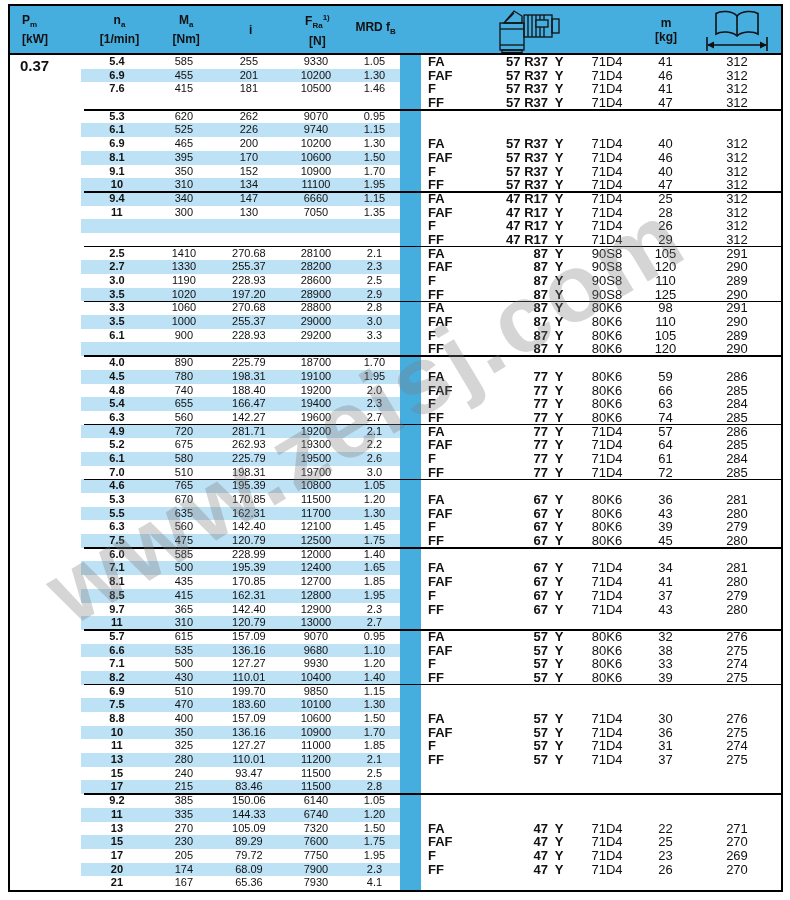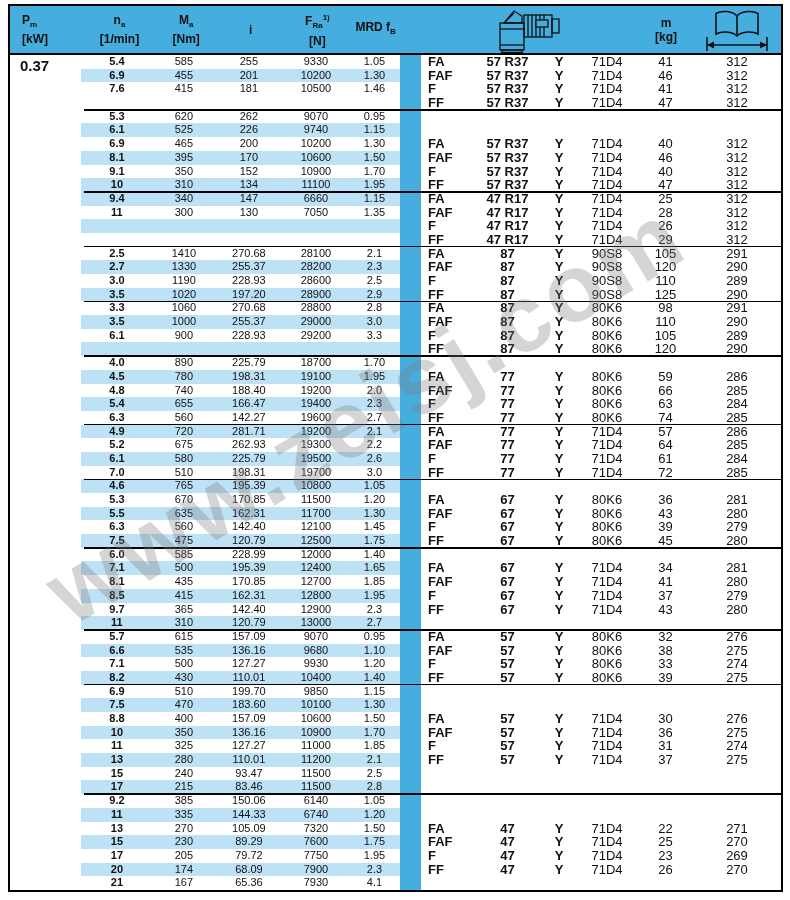--- a/index.html
+++ b/index.html
@@ -38,21 +38,21 @@
   .data-col { width:319px; }
   .lrow { display:flex; height:13.7px; line-height:13.7px; font-size:11px; }
   .lrow.s1 { background:var(--stripe,#BDE1F5); }
   .c { display:inline-block; text-align:center; }
   .c-na { width:72px; font-weight:700; }
   .c-ma { width:62px; } .c-i { width:68px; } .c-fra { width:66px; } .c-fb { width:51px; }
   .strip { width:22px; background:var(--hdr,#46ADDF); }
   .right-col { width:360px; }
   .rrow { display:flex; height:13.7px; line-height:13.7px; font-size:13px; }
   .c-var { width:40px; text-align:left; padding-left:7px; font-weight:700; }
-  .c-gear { width:87px; text-align:center; padding-left:6px; font-weight:700; }
+  .c-gear { width:87px; text-align:right; padding-left:6px; font-weight:700; }
   .c-y { width:22px; font-weight:700; }
   .c-mot { width:68px; text-align:center; padding-left:6px; font-weight:400; }
   .c-m { width:55px; } .c-pg { width:88px; }
 
   svg { display:block; }
 </style>
 </head>
 <body>
 
 <div class="page">

